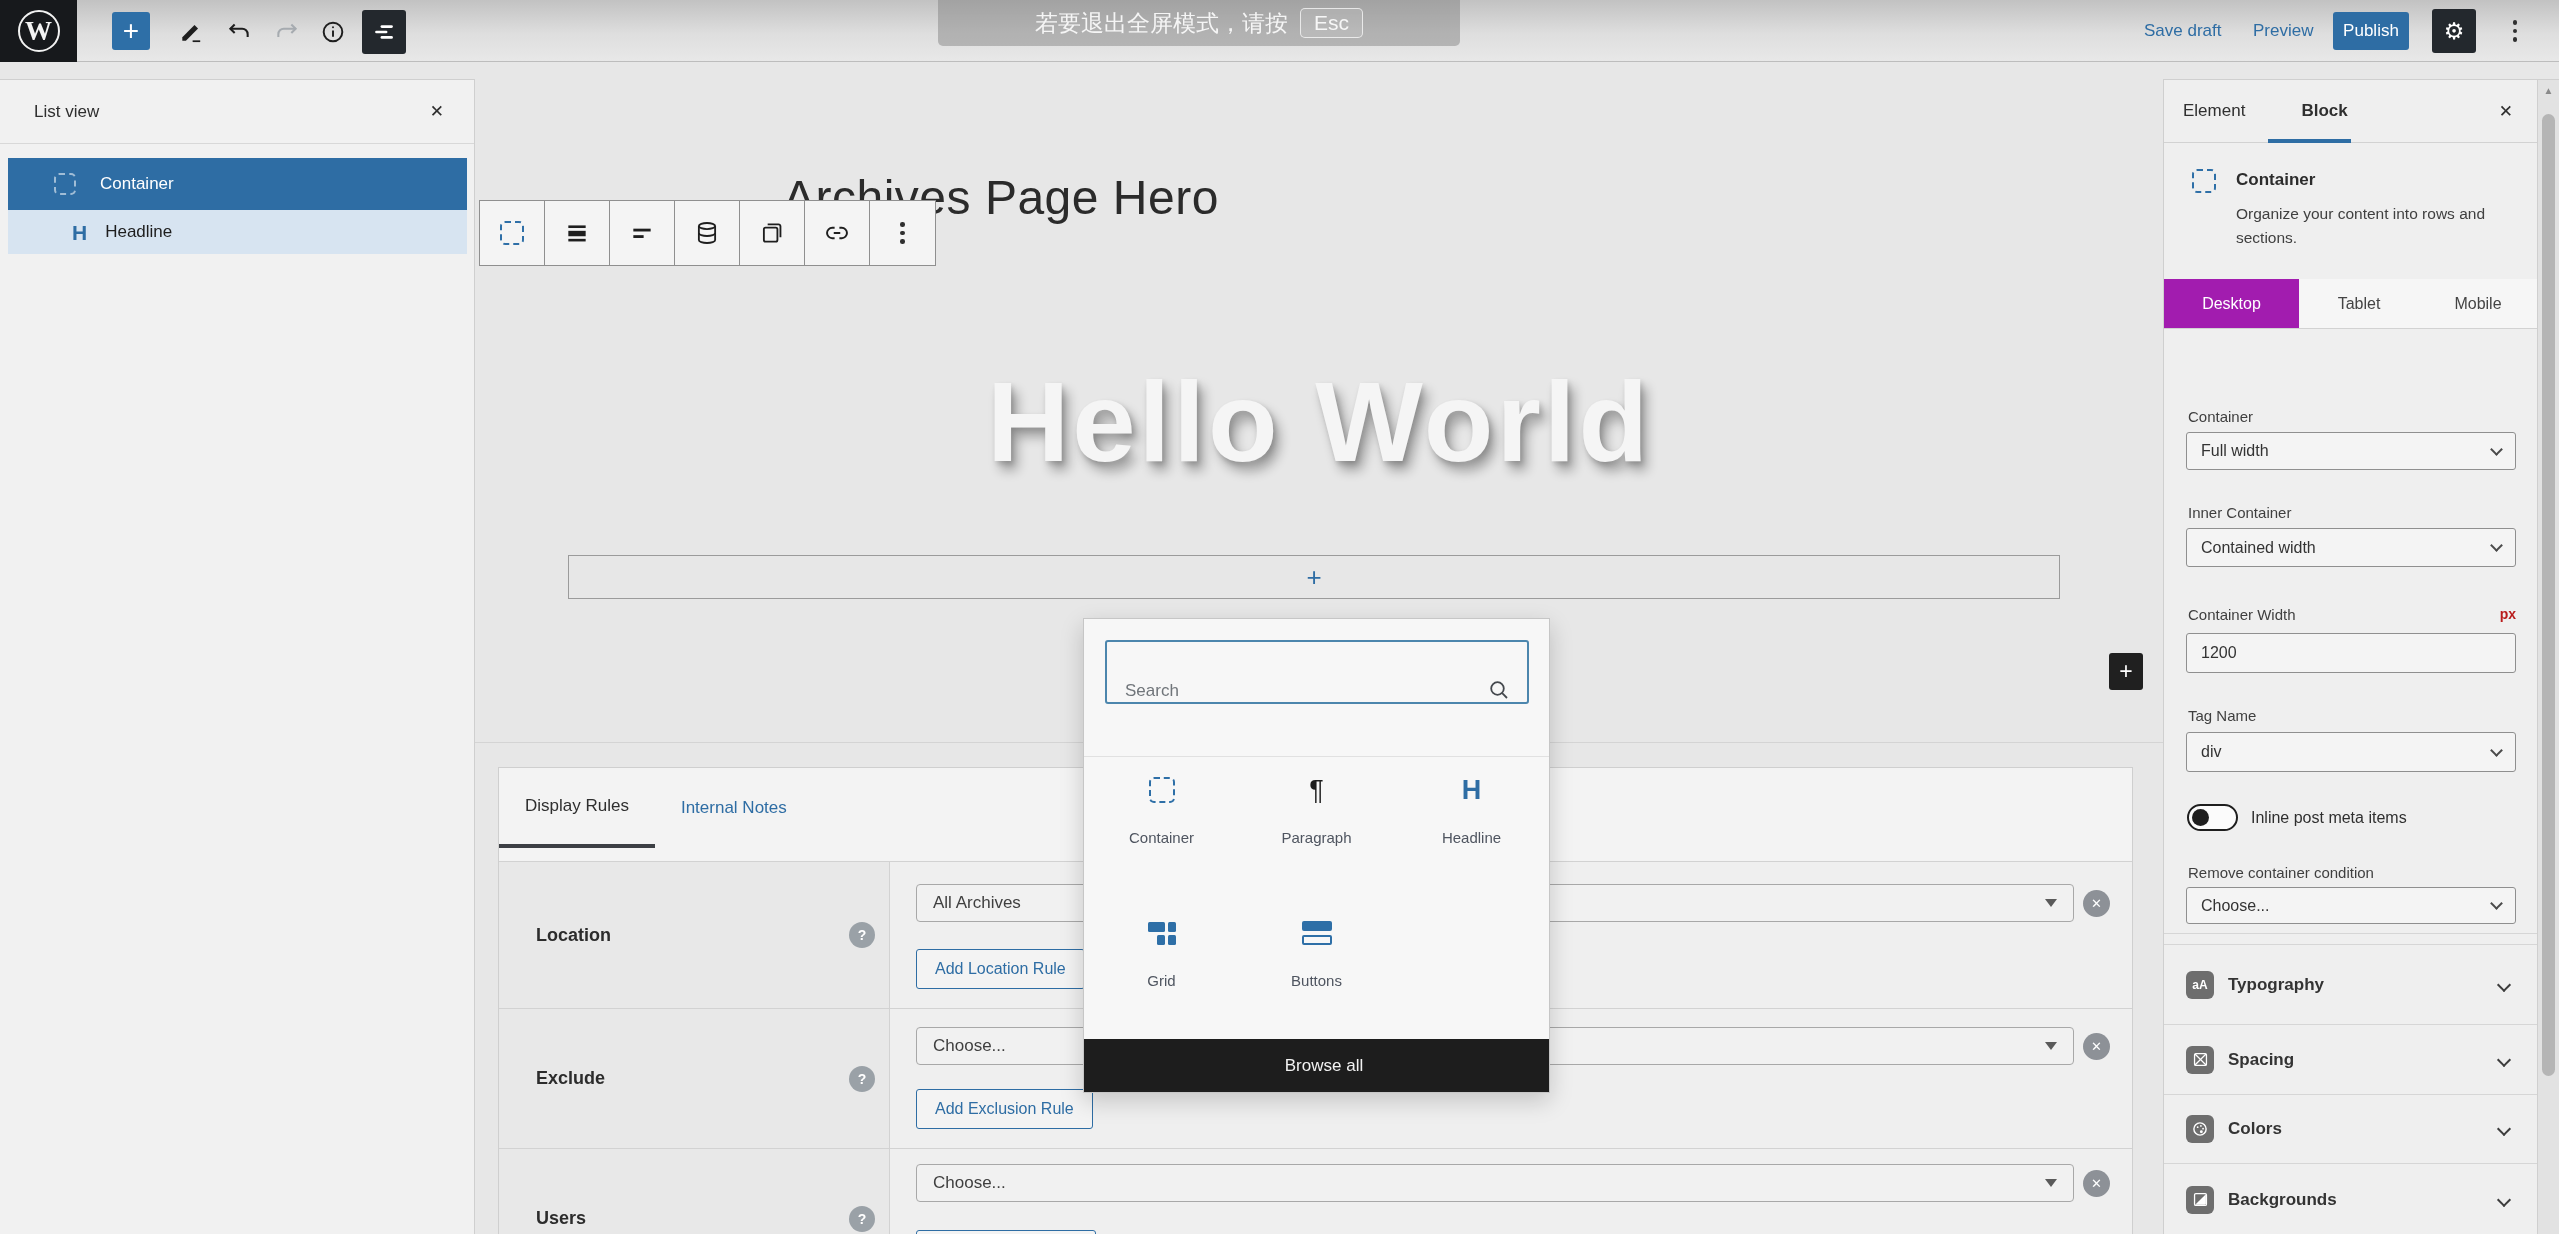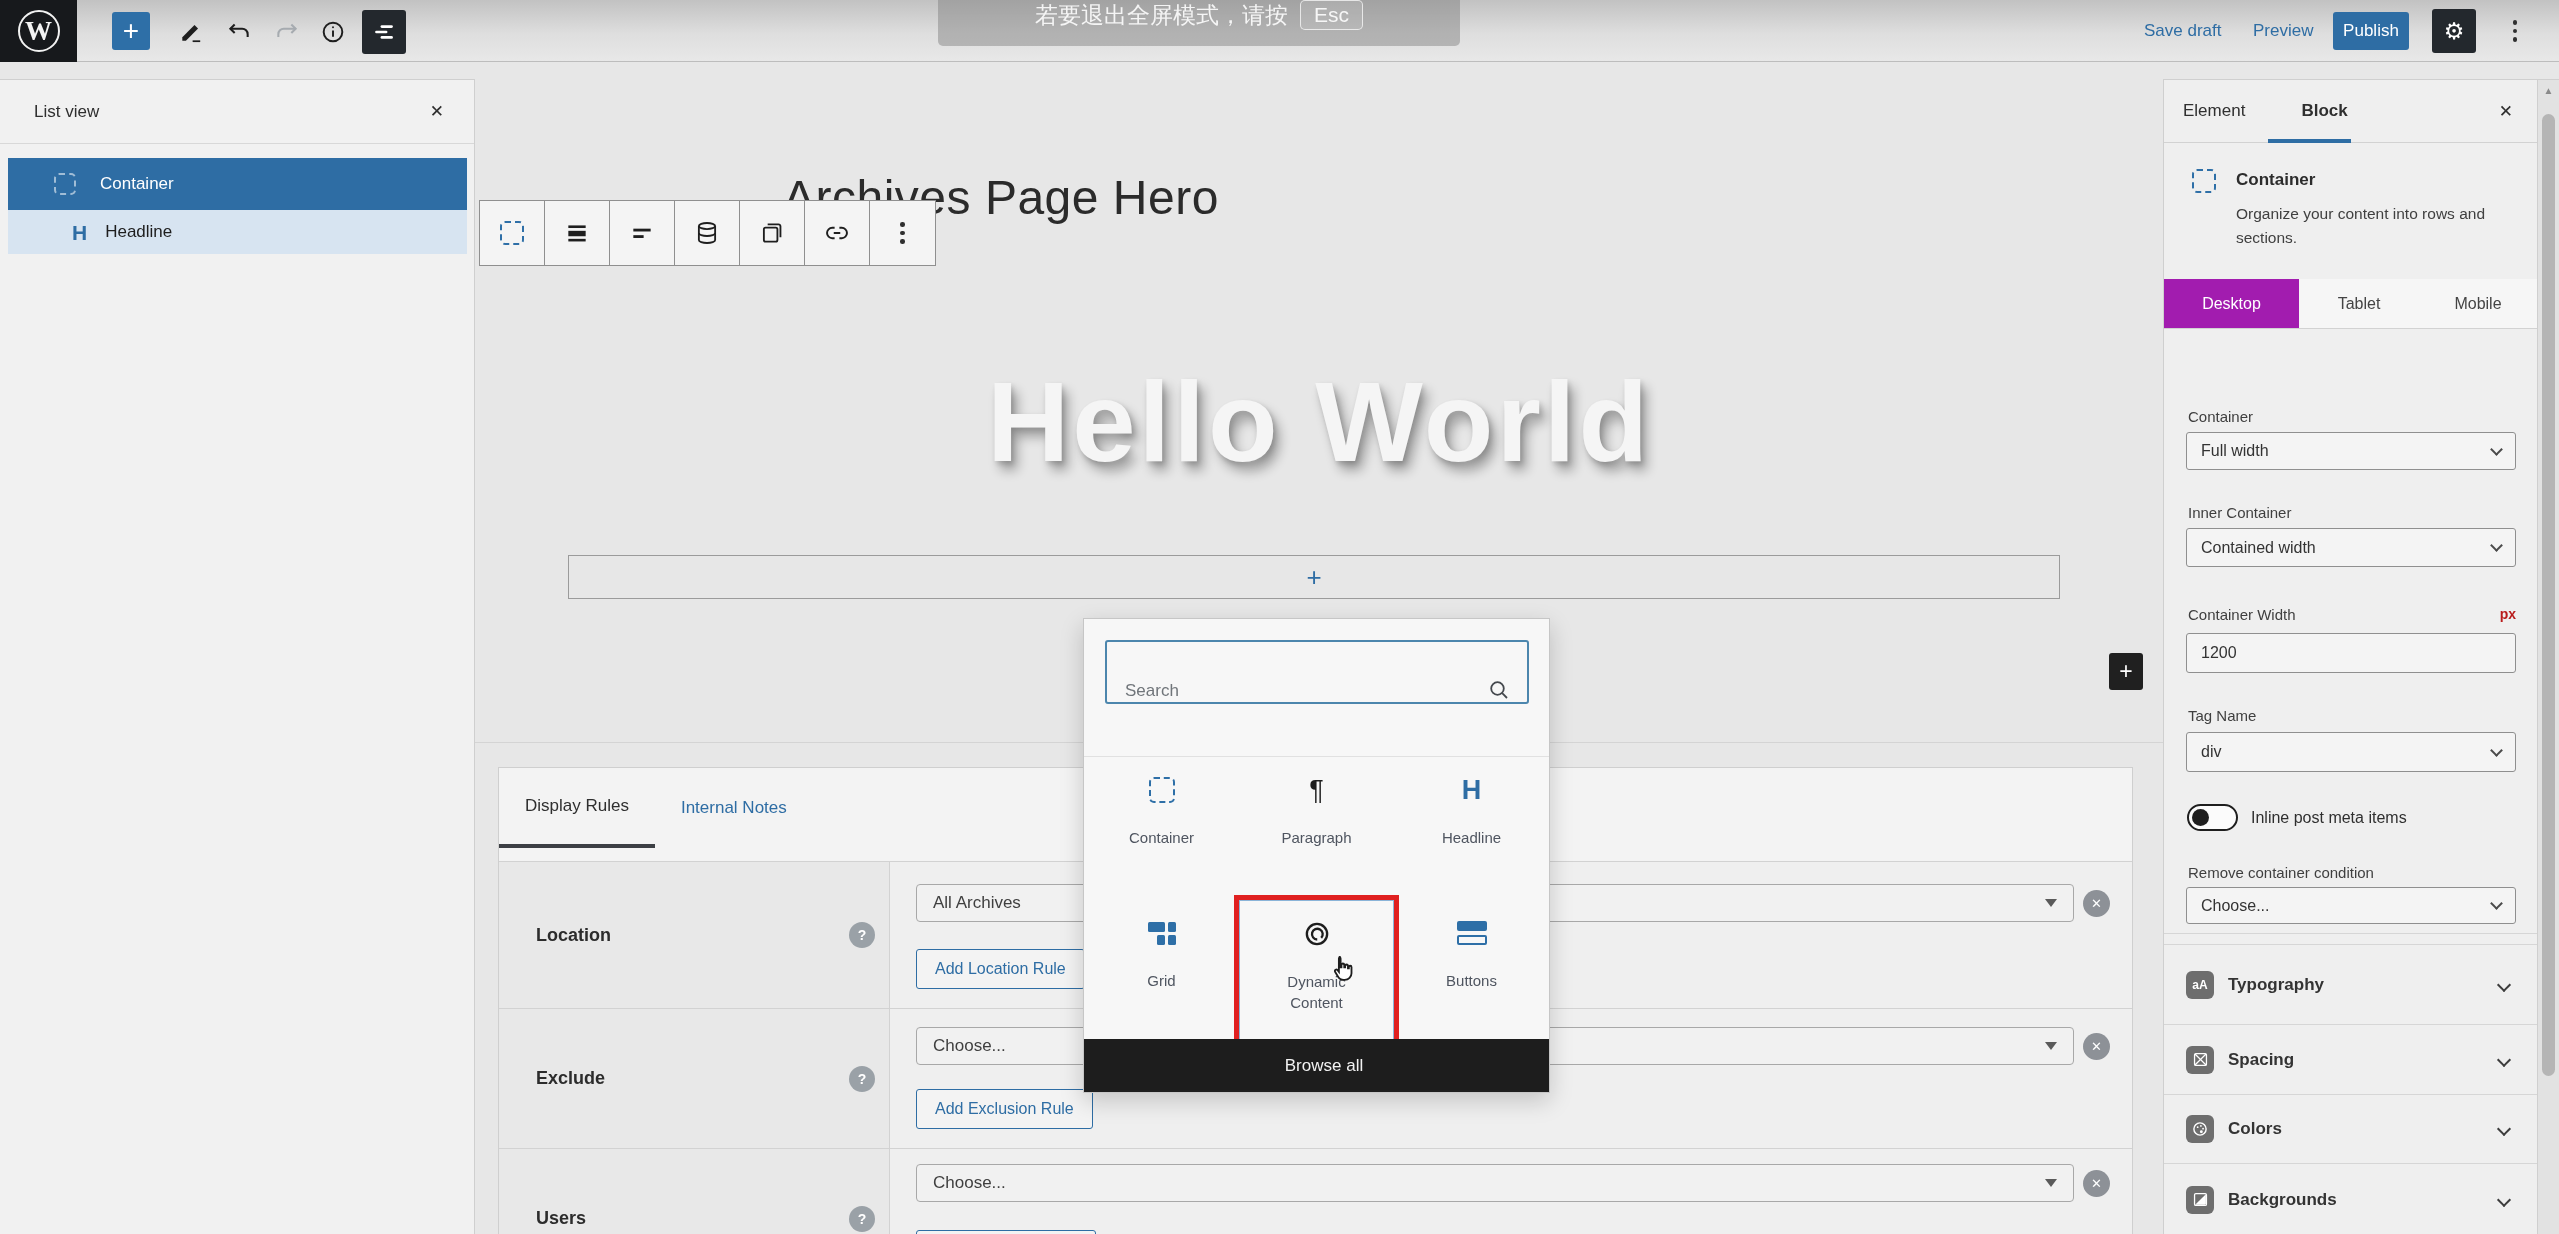--- a/index.html
+++ b/index.html
@@ -14,21 +14,21 @@
     border-bottom:1px solid #bdbdbd;z-index:40;}
   #wp-logo-btn{left:0;top:0;width:77px;height:62px;background:#17191c;display:flex;align-items:center;justify-content:center;}
   #wp-logo-circle{width:42px;height:42px;border:2.5px solid #f2f2f2;border-radius:50%;display:flex;align-items:center;justify-content:center;
     color:#f2f2f2;font-family:"Liberation Serif","DejaVu Serif",serif;font-weight:bold;font-size:27px;line-height:1;}
   #add-block-btn{left:112px;top:12px;width:38px;height:38px;background:#2e6fa7;border-radius:3px;
     display:flex;align-items:center;justify-content:center;color:#fff;font-size:28px;line-height:1;font-weight:400;}
   .tb-icon-btn{top:13px;width:38px;height:38px;display:flex;align-items:center;justify-content:center;}
   #listview-btn{left:362px;top:10px;width:44px;height:44px;background:#23282d;border-radius:3px;
     display:flex;align-items:center;justify-content:center;}
   #toast{left:938px;top:0;width:522px;height:46px;background:rgba(125,125,125,0.45);
-    border-radius:0 0 5px 5px;display:flex;align-items:flex-start;justify-content:center;gap:12px;
+    border-radius:0 0 5px 5px;display:flex;align-items:center;justify-content:center;gap:12px;
     color:rgba(255,255,255,0.88);font-size:23px;z-index:60;}
   #toast .key{border:1.5px solid rgba(255,255,255,0.7);border-radius:5px;padding:2px 13px;
     font-size:21px;background:rgba(255,255,255,0.10);}
   .tb-link{top:0;height:62px;display:flex;align-items:center;color:#2e6da4;font-size:17px;justify-content:flex-end;}
   #publish-btn{left:2333px;top:12px;width:76px;height:38px;background:#2e6da4;border-radius:3px;
     display:flex;align-items:center;justify-content:center;color:#fff;font-size:17px;}
   #settings-btn{left:2432px;top:9px;width:44px;height:44px;background:#23282d;border-radius:3px;
     display:flex;align-items:center;justify-content:center;color:#fff;font-size:23px;line-height:1;}
   .kebab{display:flex;flex-direction:column;gap:4px;align-items:center;}
   .kebab i{width:4.5px;height:4.5px;border-radius:50%;background:#2f2f2f;display:block;}
@@ -398,32 +398,20 @@
         <div class="ins-icon-slot">
             <span class="grid-icon">
               <i></i>
               <i></i>
               <i></i>
               <i></i>
             </span>
           </div>
         <div class="ins-label">Grid</div>
       </div>
-      <div class="ins-cell hovered">
-        <div class="ins-icon-slot">
-          <svg width="28" height="28" viewBox="0 0 24 24" fill="none" stroke="#1e1e1e" stroke-width="2">
-              <circle cx="12" cy="12" r="8.7"></circle>
-              <path d="M15.6 15.3a4.6 4.6 0 1 0-3.4 1.4"></path>
-            </svg>
-        </div>
-        <div class="ins-label">Dynamic Content</div>
-        <svg id="hand-cursor" class="abs" width="34" height="34" viewBox="0 0 24 24">
-          <path d="M9.2 2.8c.6 0 1.1.5 1.1 1.1v6.3h.6V8.4c0-.6.5-1 1-1 .6 0 1 .4 1 1v1.8h.6v-1.1c0-.6.5-1 1-1 .6 0 1 .4 1 1v1.7h.6v-.8c0-.6.4-1 1-1 .5 0 .9.4.9 1v4.3c0 2.6-2.1 4.7-4.7 4.7h-.9c-1.9 0-3.2-1-4.1-2.6l-1.9-3.2c-.3-.5-.1-1.1.4-1.4.5-.3 1-.1 1.4.3l.9 1.2V3.9c0-.6.5-1.1 1.1-1.1z" fill="#ffffff" stroke="#1e1e1e" stroke-width="1.3"></path>
-        </svg>
-      </div>
       <div class="ins-cell">
         <div class="ins-icon-slot">
             <span class="buttons-icon">
               <span class="b1"></span>
               <span class="b2"></span>
             </span>
           </div>
         <div class="ins-label">Buttons</div>
       </div>
     </div>

